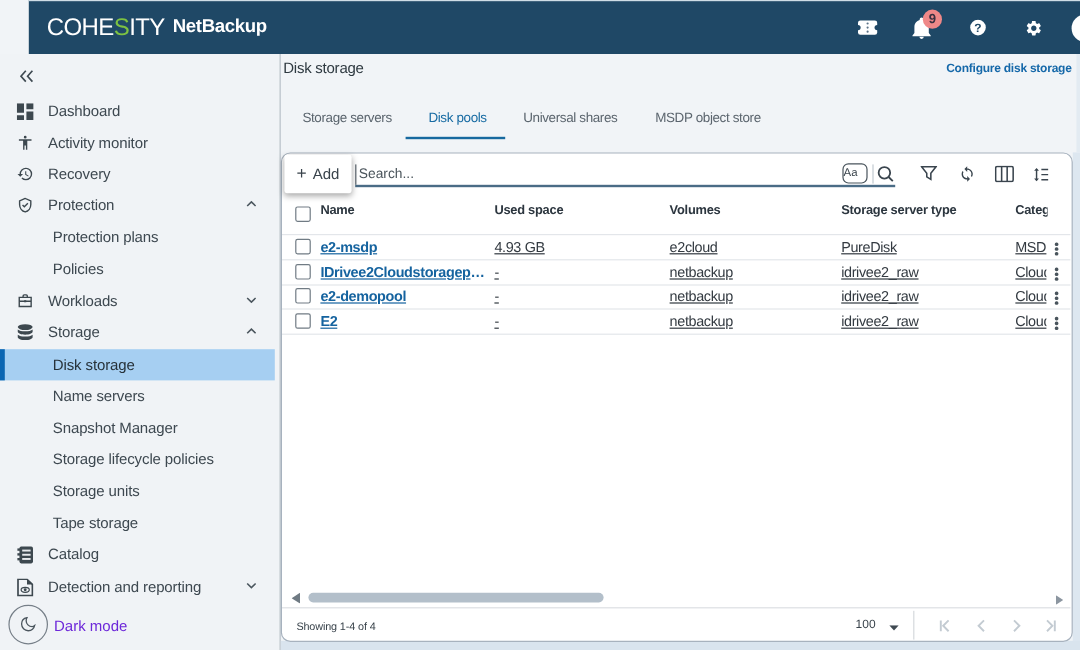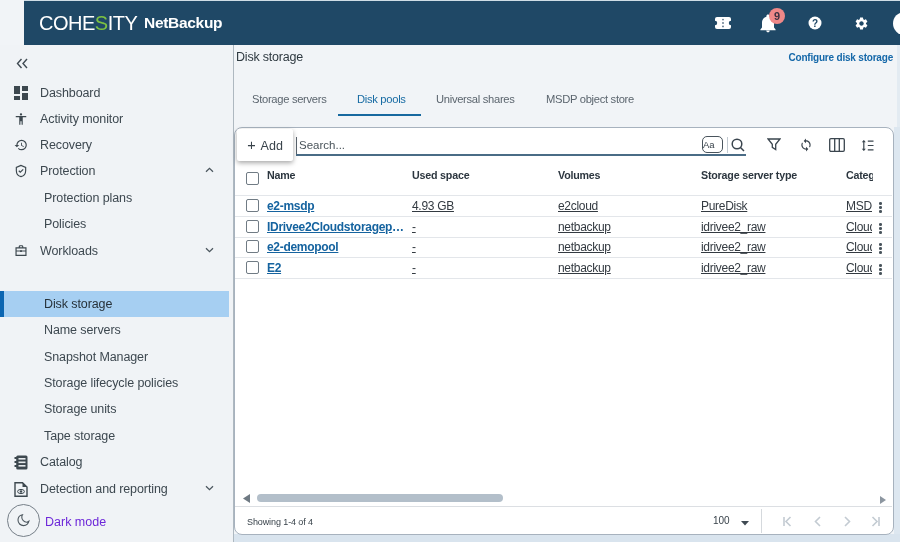--- a/index.html
+++ b/index.html
@@ -140,20 +140,30 @@
   <div class="sitem" style="top:193px">
       <span class="lbl">Workloads</span>
     <svg class="ic" width="14" height="14" viewBox="0 0 24 24">
         <path fill="none" stroke="#3d484f" stroke-width="2" d="M9 6V4.5A1.5 1.5 0 0 1 10.5 3h3A1.5 1.5 0 0 1 15 4.5V6M3.5 6.5h17v13h-17zM3.5 12h17"></path>
         <path fill="#3d484f" d="M10.5 10.5h3v3h-3z"></path>
       </svg>
     <svg class="car" width="9" height="6" viewBox="0 0 9 6">
         <path d="M1 1.3L4.5 4.7 8 1.3" stroke="#4b565e" stroke-width="1.3" fill="none"></path>
       </svg>
   </div>
+  <div class="sitem" style="top:219px">
+      <span class="lbl">Storage</span>
+    <svg class="ic" width="14" height="14" viewBox="0 0 14 14">
+        <ellipse cx="7" cy="2.6" rx="6.2" ry="2.4" fill="#3d484f"></ellipse>
+        <path fill="#3d484f" d="M0.8 4.5c1.2 1 3.4 1.6 6.2 1.6s5-0.6 6.2-1.6v2c0 1.3-2.8 2.4-6.2 2.4S0.8 7.8 0.8 6.5zM0.8 8.9c1.2 1 3.4 1.6 6.2 1.6s5-0.6 6.2-1.6v2.1c0 1.3-2.8 2.4-6.2 2.4s-6.2-1.1-6.2-2.4z"></path>
+      </svg>
+    <svg class="car" width="9" height="6" viewBox="0 0 9 6">
+        <path d="M1 4.7L4.5 1.3 8 4.7" stroke="#4b565e" stroke-width="1.3" fill="none"></path>
+      </svg>
+  </div>
   <div id="selrow">
       <span class="lbl">Disk storage</span>
     </div>
   <div class="sitem sub" style="top:272px">
       <span class="lbl">Name servers</span>
     </div>
   <div class="sitem sub" style="top:299px">
       <span class="lbl">Snapshot Manager</span>
     </div>
   <div class="sitem sub" style="top:325px">

